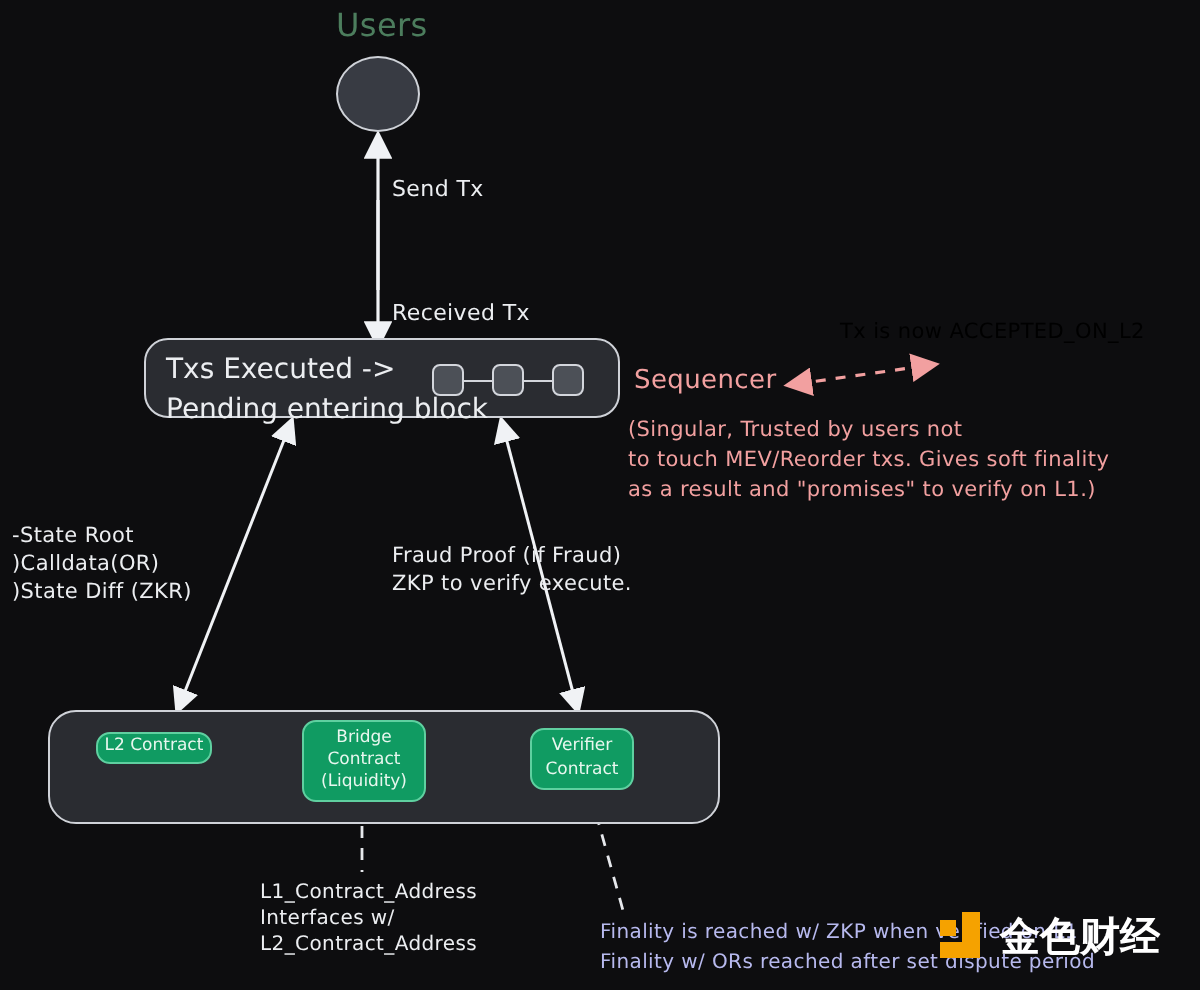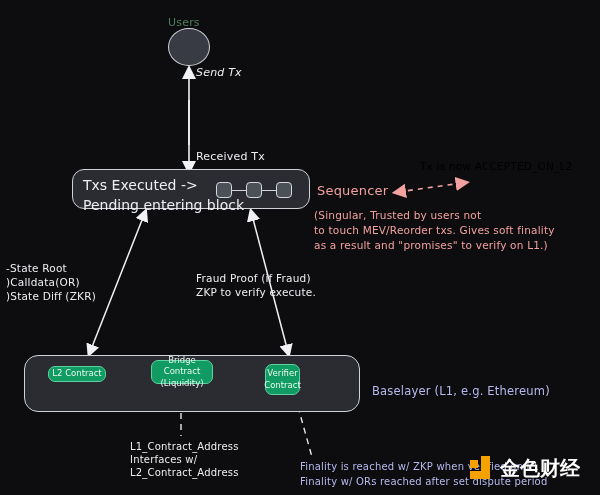--- a/index.html
+++ b/index.html
@@ -26,42 +26,42 @@
   .txt {
     position: absolute;
     font-family: "DejaVu Sans", sans-serif;
     white-space: pre;
     line-height: 1.32;
     letter-spacing: 0.2px;
   }
 
   
   #users-label {
-    left: 168px; top: 16px;
-    font-size: 11px;
+    left: 168px; top: 2px;
+    font-size: 16px;
     color: #4c7d5d;
   }
 
   
   #users-node {
     position: absolute;
     left: 168px; top: 28px;
     width: 42px; height: 38px;
     border-radius: 50%;
     background: #383b43;
     border: 1.4px solid #cfd2d8;
     box-sizing: border-box;
   }
 
   
   .white-label {
     color: #eceef1;
     font-size: 11px;
   }
-  #send-tx-label   { left: 196px; top: 66px; font-style: italic; }
+  #send-tx-label   { left: 196px; top: 88px; }
   #received-tx-label { left: 196px; top: 150px; }
   #state-root-label { left: 6px;  top: 262px; font-size: 10.5px; }
   #fraud-proof-label { left: 196px; top: 272px; font-size: 10.5px; }
   #l1-addr-label  { left: 130px; top: 440px; font-size: 10px; }
 
   
   #sequencer-box {
     position: absolute;
     left: 72px; top: 169px;
     width: 238px; height: 40px;
@@ -129,22 +129,22 @@
     color: #e9f7ef;
     font-size: 8.5px;
     line-height: 1.3;
     text-align: center;
     display: flex;
     align-items: center;
     justify-content: center;
     white-space: pre;
   }
   #l2-contract-box  { left: 48px;  top: 366px; width: 58px; height: 16px; }
-  #bridge-contract-box { left: 151px; top: 360px; width: 62px; height: 24px; }
-  #verifier-contract-box { left: 265px; top: 364px; width: 35px; height: 31px; }
+  #bridge-contract-box { left: 151px; top: 360px; width: 62px; height: 41px; }
+  #verifier-contract-box { left: 265px; top: 364px; width: 52px; height: 31px; }
 
   #baselayer-label {
     left: 372px; top: 384px;
     font-size: 11.5px;
     color: #b7b9ee;
   }
 
   
   #finality-note {
     left: 300px; top: 460px;
@@ -279,21 +279,20 @@
 
   <div class="green-box" id="l2-contract-box">L2 Contract</div>
 
   <div class="green-box" id="bridge-contract-box">Bridge
 Contract
 (Liquidity)</div>
 
   <div class="green-box" id="verifier-contract-box">Verifier
 Contract</div>
 
-  <div class="txt" id="baselayer-label">Baselayer (L1, e.g. Ethereum)</div>
 
   <div class="txt" id="finality-note">Finality is reached w/ ZKP when verified on L1
 Finality w/ ORs reached after set dispute period</div>
 
   <div id="watermark">
     <div id="watermark-logo">
       <div class="bar-a"></div>
       <div class="bar-b"></div>
       <div class="bar-c"></div>
     </div>

